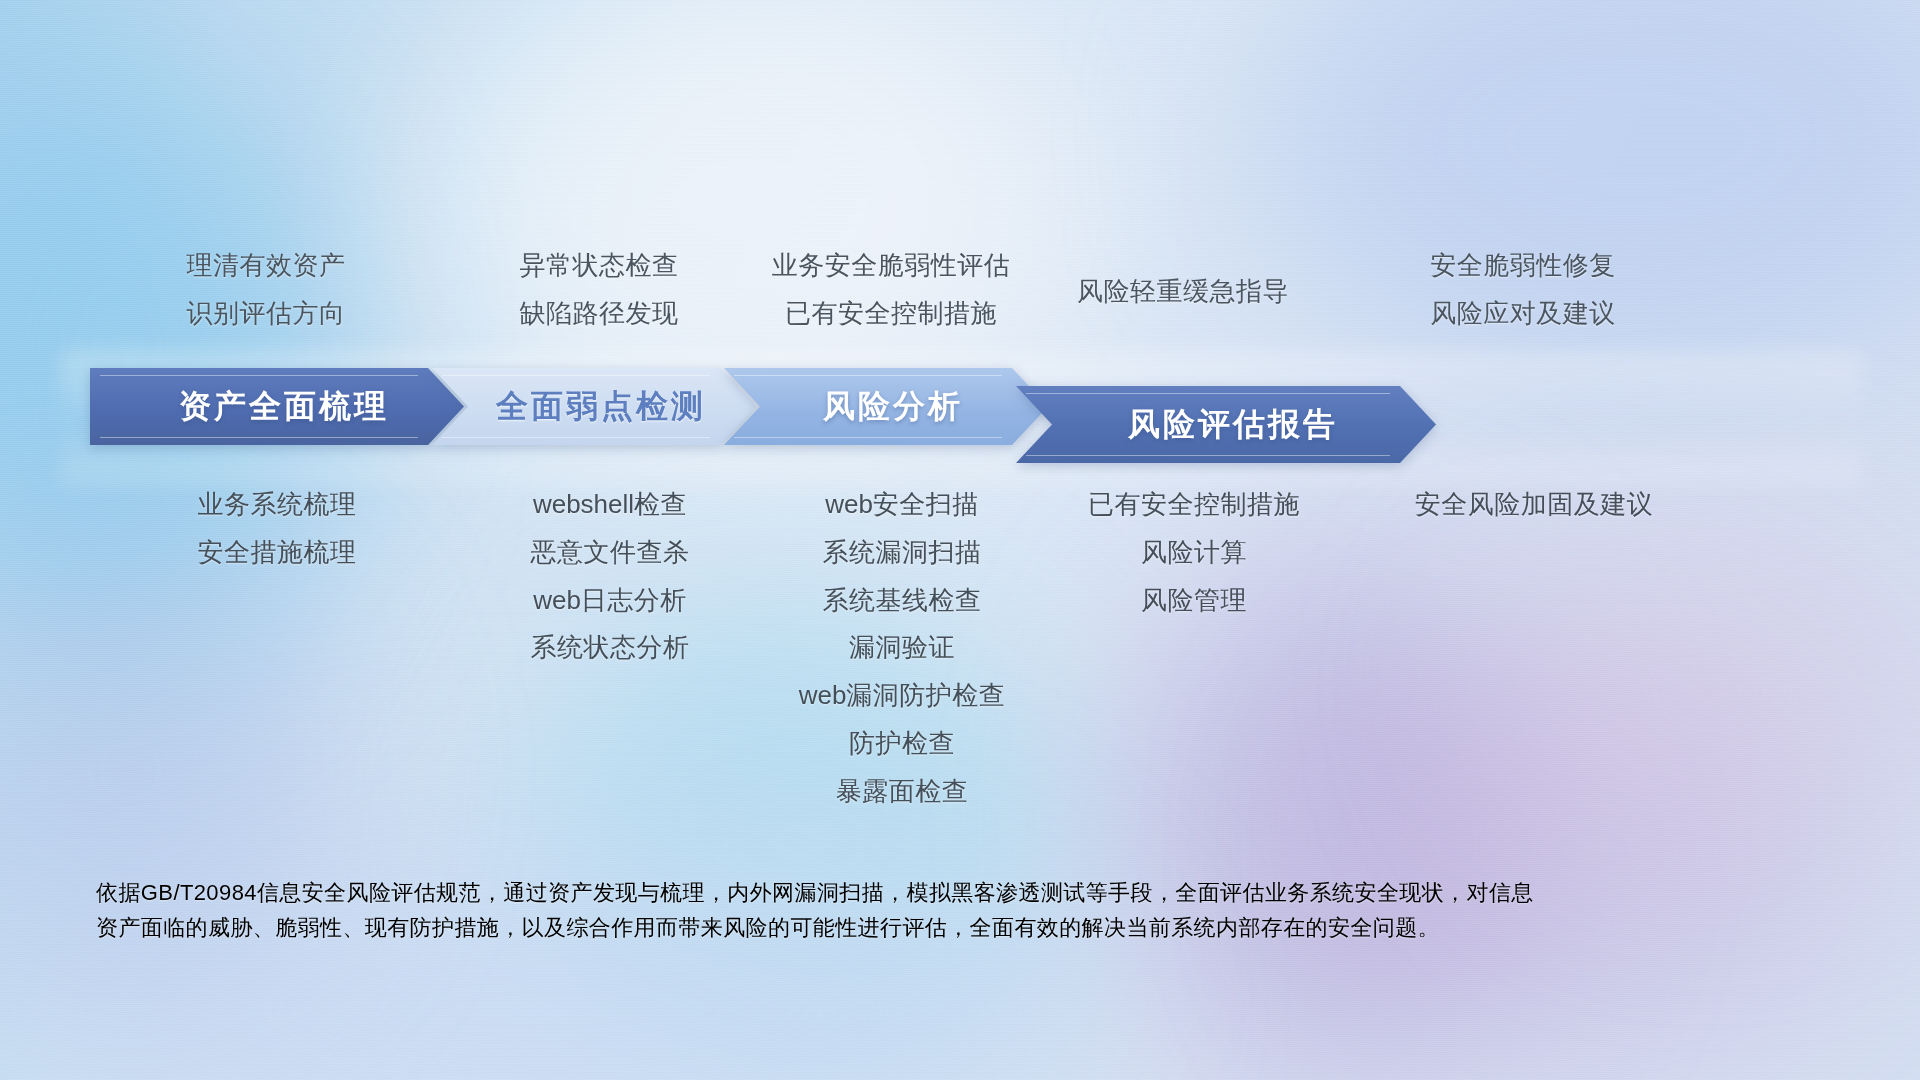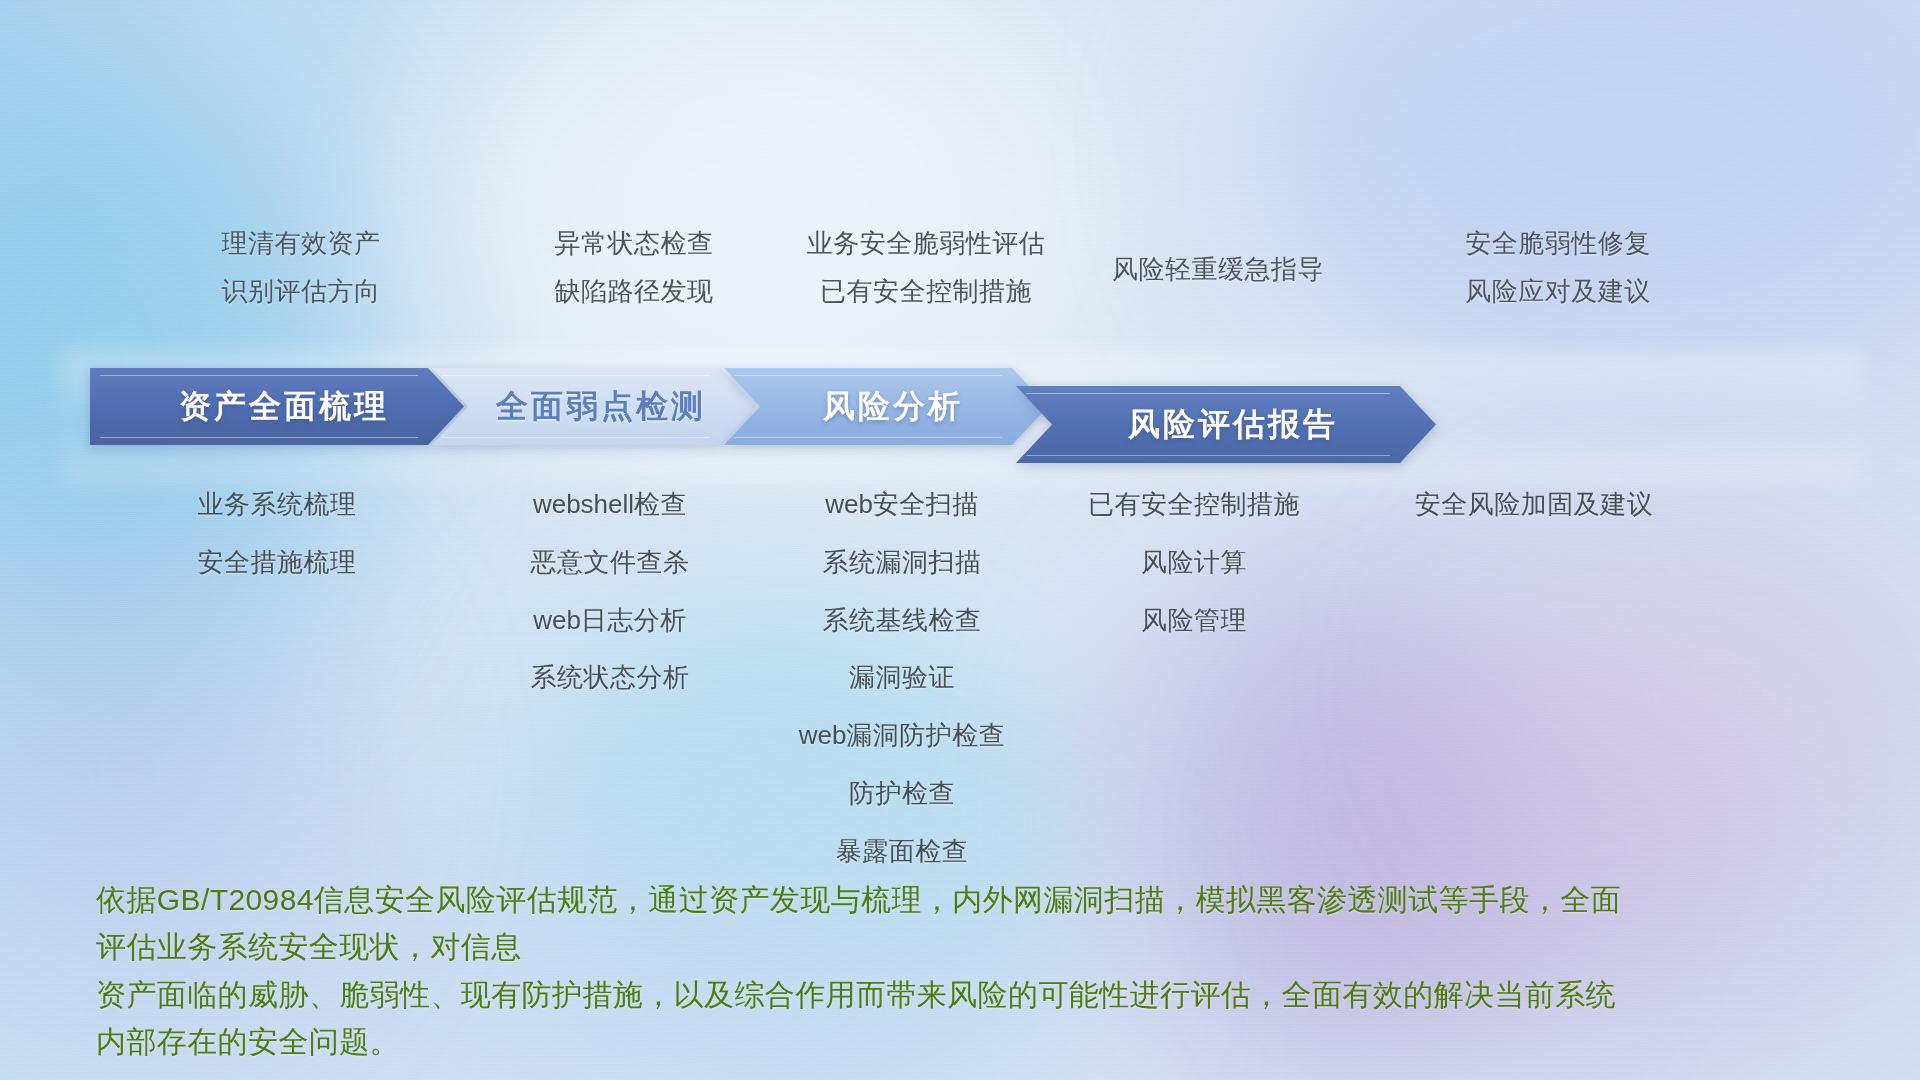--- a/index.html
+++ b/index.html
@@ -37,21 +37,21 @@
   .col { display:flex; flex-direction:column; align-items:center; }
 
   
   .c1 { width:374px; }
   .c2 { width:292px; }
   .c3 { width:292px; }
   .c4 { width:292px; }
   .c5 { width:388px; }
 
   
-  #top-notes { top:229px; padding-left:114px; padding-right:90px;font-family:Liberation Mono, monospace; }
+  #top-notes { top:249px; padding-left:79px; padding-right:90px; }
   #top-notes .col { gap:14px; }
   .note {
     font-size:26px; color:#4a5560; line-height:1.3;
     letter-spacing:.5px; white-space:nowrap;
     text-shadow:0 1px 2px rgba(255,255,255,.55);
   }
   
   #top-notes .c4 { padding-top:26px; }
   #top-notes .c5 { padding-top:0px; }
 
@@ -102,32 +102,32 @@
 
   
   #chevron-halo {
     position:absolute; left:62px; top:352px; width:1800px; height:132px;
     background:linear-gradient(180deg, rgba(255,255,255,.30), rgba(255,255,255,0) 55%, rgba(255,255,255,.22));
     filter:blur(10px);
   }
 
   
   #bottom-lists { top:488px; padding-left:90px; padding-right:90px; align-items:flex-start; }
-  #bottom-lists .col { gap:24px; }
+  #bottom-lists .col { gap:14px; }
   .item {
     font-size:26px; color:#454f59; line-height:1.3;
     letter-spacing:.5px; white-space:nowrap;
     text-shadow:0 1px 2px rgba(255,255,255,.5);
   }
   .item .lat { font-weight:normal; letter-spacing:0; }
 
   
   #footer {
     position:absolute; left:96px; top:876px; width:1530px;
-    font-size:30px; line-height:1.58; color:#4d7c0f;
+    font-size:22px; line-height:1.58; color:#000000;
     letter-spacing:.4px;
     text-shadow:0 1px 2px rgba(255,255,255,.4);
   }
   #footer p { margin:0; }
 </style>
 </head>
 <body>
 
 <div id="bg-layer">
   <div class="blob" id="blob-left-cyan"></div>

